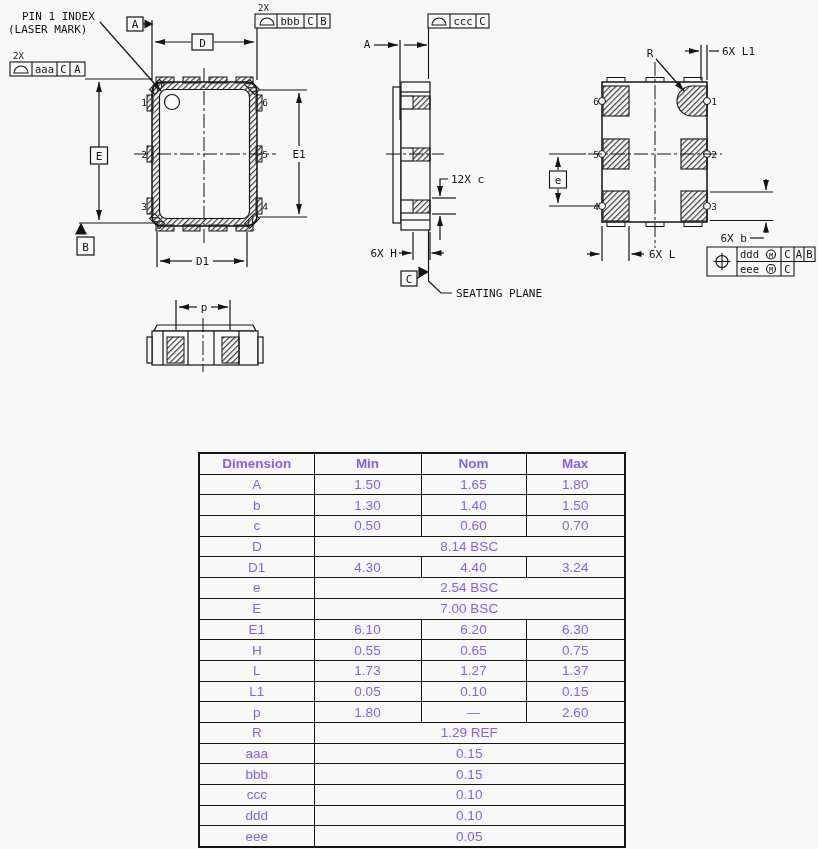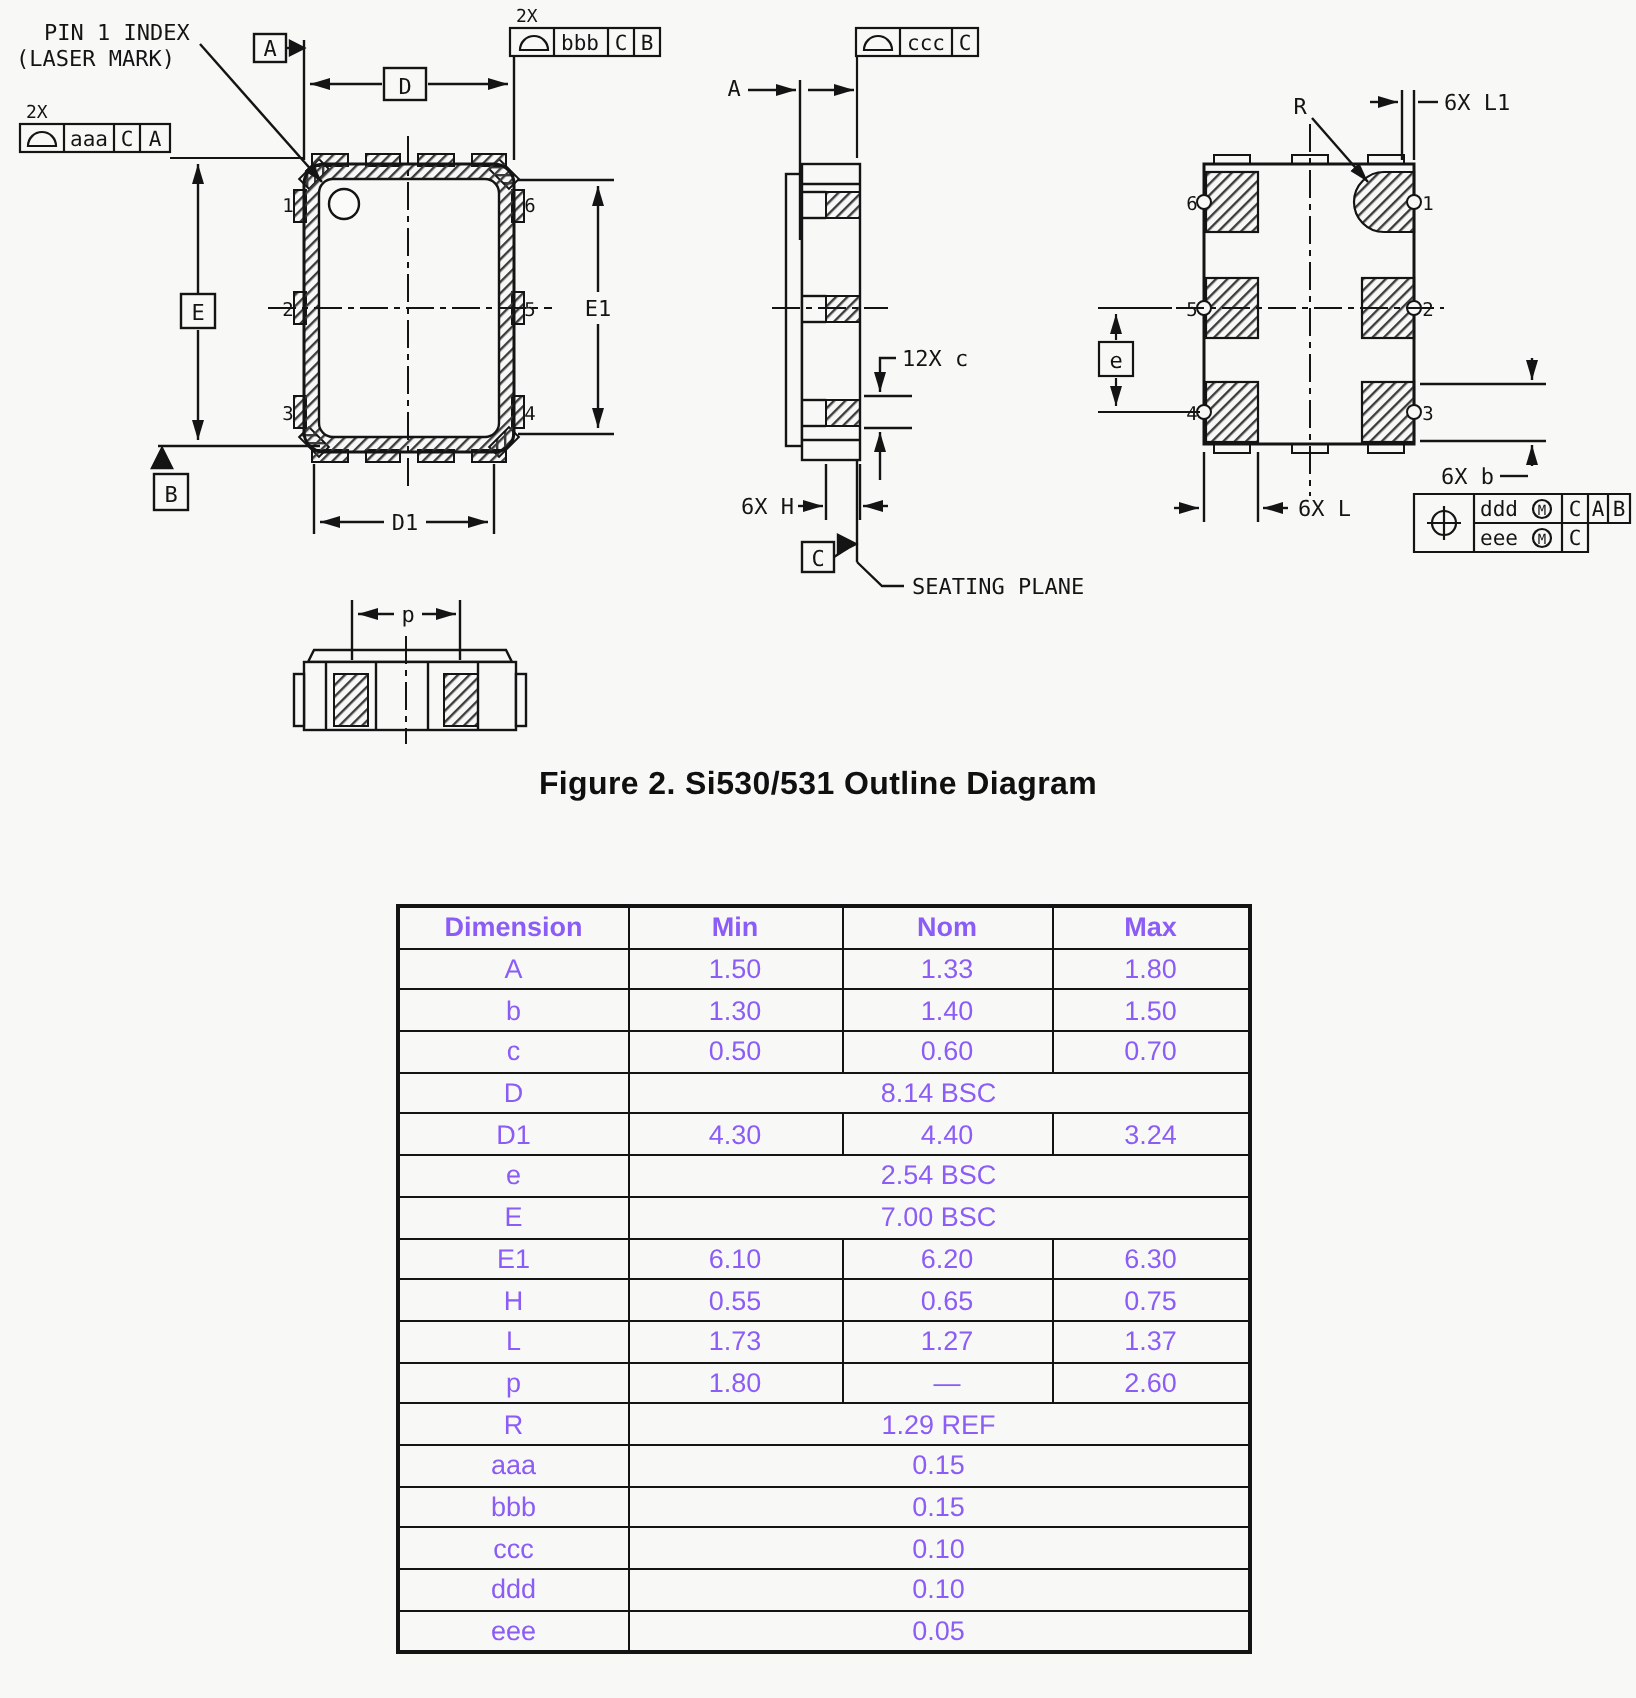--- a/index.html
+++ b/index.html
@@ -347,42 +347,41 @@
     <text x="809.5" y="258" text-anchor="middle" font-size="10.5">B</text>
     <text x="740" y="272.5" font-size="10.5">eee</text>
     <text x="771" y="272" text-anchor="middle" font-size="7">M</text>
     <text x="787.5" y="272.5" text-anchor="middle" font-size="10.5">C</text>
 
     <rect x="197" y="301" width="13" height="11" fill="#f8f8f6" stroke="none"></rect>
     <text x="204" y="311" text-anchor="middle">p</text>
   </g>
 </svg>
 
-<div class="cap" style="top:384px">Figure 2. Si530/531 Outline Diagram</div>
 
 <table id="dimtable">
   <colgroup>
         <col class="c1">
         <col class="c2">
         <col class="c3">
         <col class="c4">
       </colgroup>
   <thead>
     <tr>
       <th>Dimension</th>
       <th>Min</th>
       <th>Nom</th>
       <th>Max</th>
     </tr>
   </thead>
   <tbody>
         <tr>
           <td>A</td>
           <td>1.50</td>
-          <td>1.33</td>
+          <td>1.65</td>
           <td>1.80</td>
         </tr>
         <tr>
           <td>b</td>
           <td>1.30</td>
           <td>1.40</td>
           <td>1.50</td>
         </tr>
         <tr>
           <td>c</td>
@@ -420,20 +419,26 @@
           <td>0.65</td>
           <td>0.75</td>
         </tr>
         <tr>
           <td>L</td>
           <td>1.73</td>
           <td>1.27</td>
           <td>1.37</td>
         </tr>
         <tr>
+          <td>L1</td>
+          <td>0.05</td>
+          <td>0.10</td>
+          <td>0.15</td>
+        </tr>
+        <tr>
           <td>p</td>
           <td>1.80</td>
           <td>—</td>
           <td>2.60</td>
         </tr>
         <tr>
           <td>R</td>
           <td colspan="3">1.29 REF</td>
         </tr>
         <tr>

